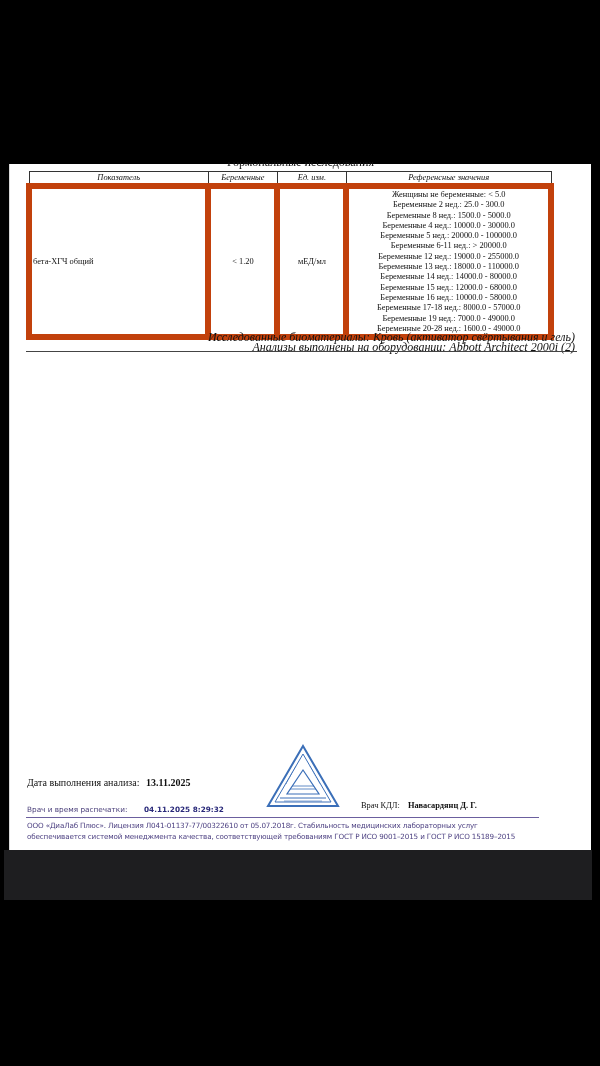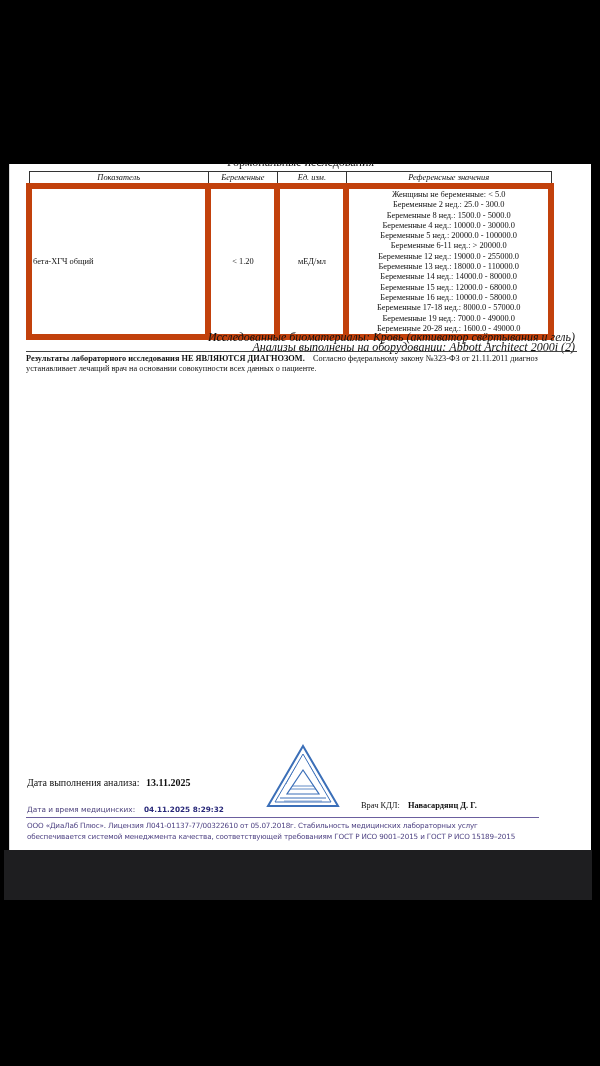--- a/index.html
+++ b/index.html
@@ -130,46 +130,41 @@
           </td>
         </tr>
       </tbody>
     </table>
 
     <div class="meta-line" style="top:166px">Исследованные биоматериалы: Кровь (активатор свёртывания и гель)</div>
     <div class="meta-line" style="top:176px">Анализы выполнены на оборудовании: Abbott Architect 2000i (2)</div>
 
     <div class="rule" style="top:187px"></div>
 
-    <div class="disclaimer">
-      <b>Результаты лабораторного исследования НЕ ЯВЛЯЮТСЯ ДИАГНОЗОМ.</b>
-      <span>&nbsp;&nbsp;</span>
-      <span>Согласно федеральному закону №323-ФЗ от 21.11.2011 диагноз устанавливает лечащий врач на основании совокупности всех данных о пациенте.</span>
-    </div>
 
     <div class="date-line">
       <span>Дата выполнения анализа:</span>
       <b>13.11.2025</b>
     </div>
 
     <div class="stamp">
       <svg width="74" height="66" viewBox="0 0 74 66">
         <polygon points="37,2 72,62 2,62" fill="none" stroke="#3b6fb8" stroke-width="2"></polygon>
         <polygon points="37,10 65,58 9,58" fill="none" stroke="#3b6fb8" stroke-width="1"></polygon>
         <polygon points="37,26 53,50 21,50" fill="none" stroke="#3b6fb8" stroke-width="1.2"></polygon>
         <line x1="26" y1="42" x2="48" y2="42" stroke="#3b6fb8" stroke-width="0.8"></line>
         <line x1="24" y1="45" x2="50" y2="45" stroke="#3b6fb8" stroke-width="0.8"></line>
         <line x1="14" y1="54" x2="60" y2="54" stroke="#3b6fb8" stroke-width="1"></line>
         <line x1="18" y1="57" x2="56" y2="57" stroke="#3b6fb8" stroke-width="0.6"></line>
         <line x1="20" y1="40" x2="30" y2="22" stroke="#3b6fb8" stroke-width="0.6" stroke-dasharray="1.5 1"></line>
         <line x1="44" y1="22" x2="54" y2="40" stroke="#3b6fb8" stroke-width="0.6" stroke-dasharray="1.5 1"></line>
       </svg>
     </div>
 
-    <div class="print-line">Дата и время медицинских:</div>
+    <div class="print-line">Врач и время распечатки:</div>
     <div class="print-value">04.11.2025 8:29:32</div>
 
     <div class="doctor">
       <span>Врач КДЛ:</span>
       <b>Навасардянц Д. Г.</b>
     </div>
 
     <div class="purple-rule"></div>
 
     <div class="license">

